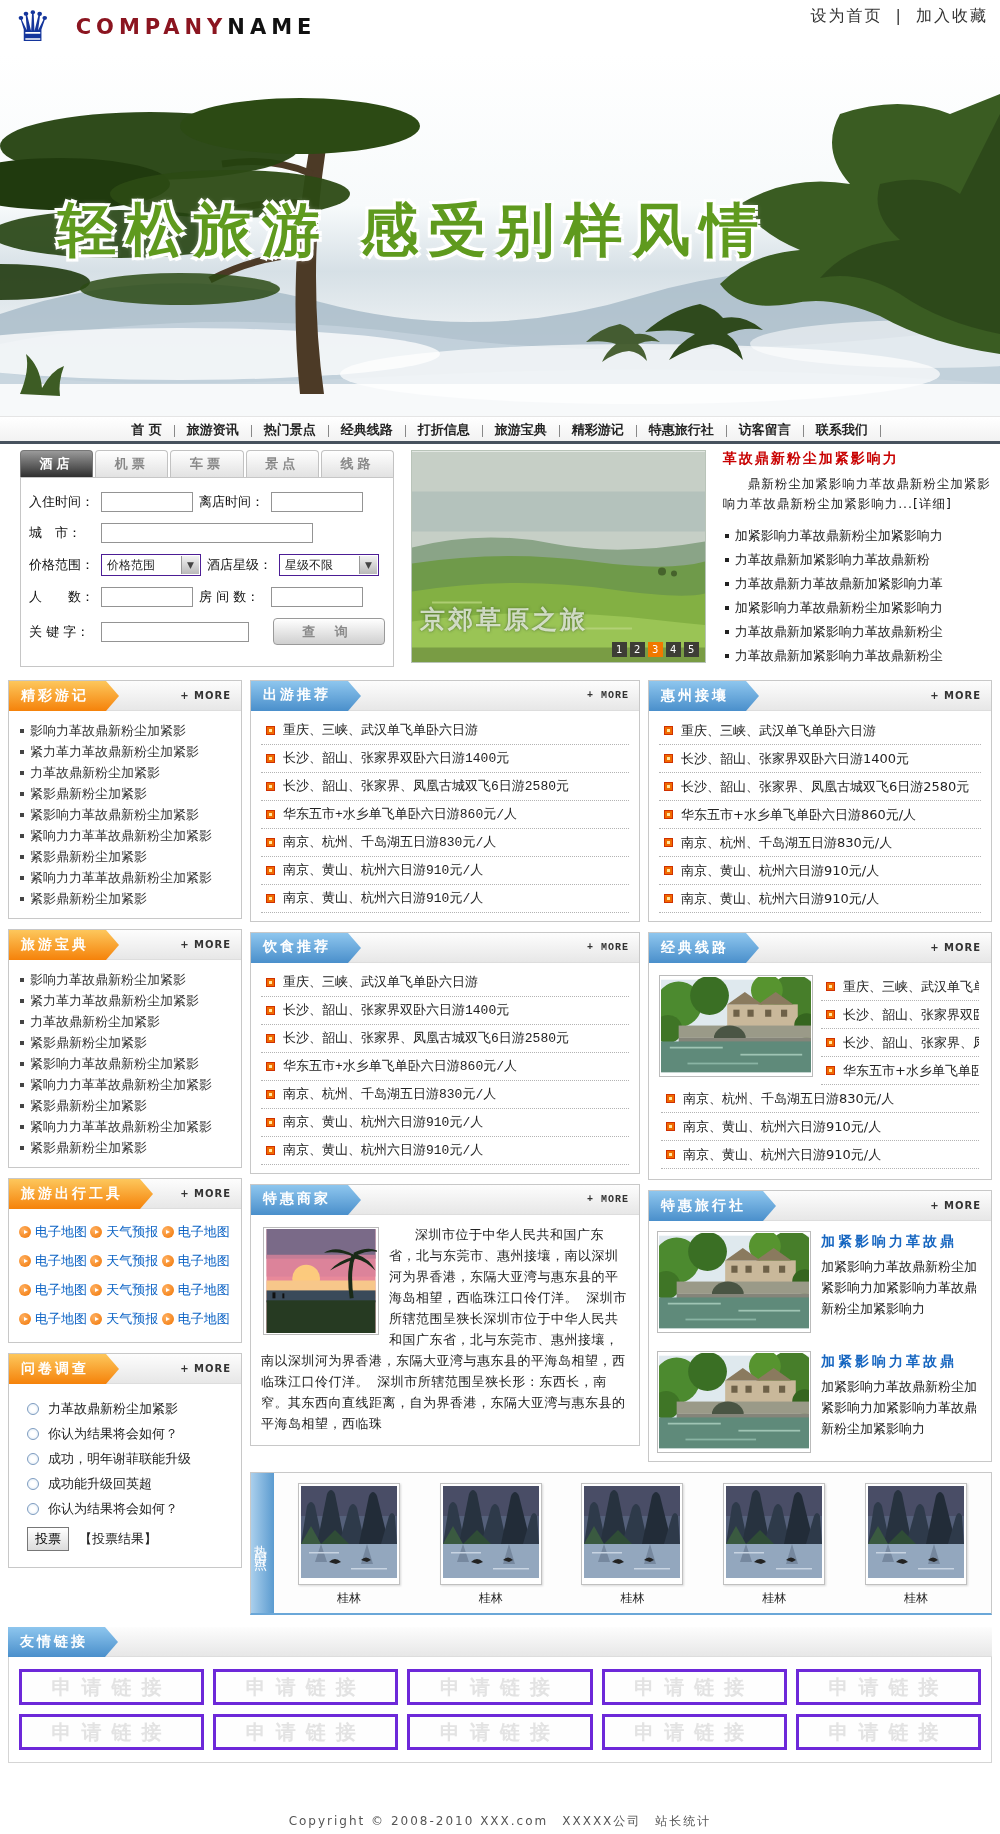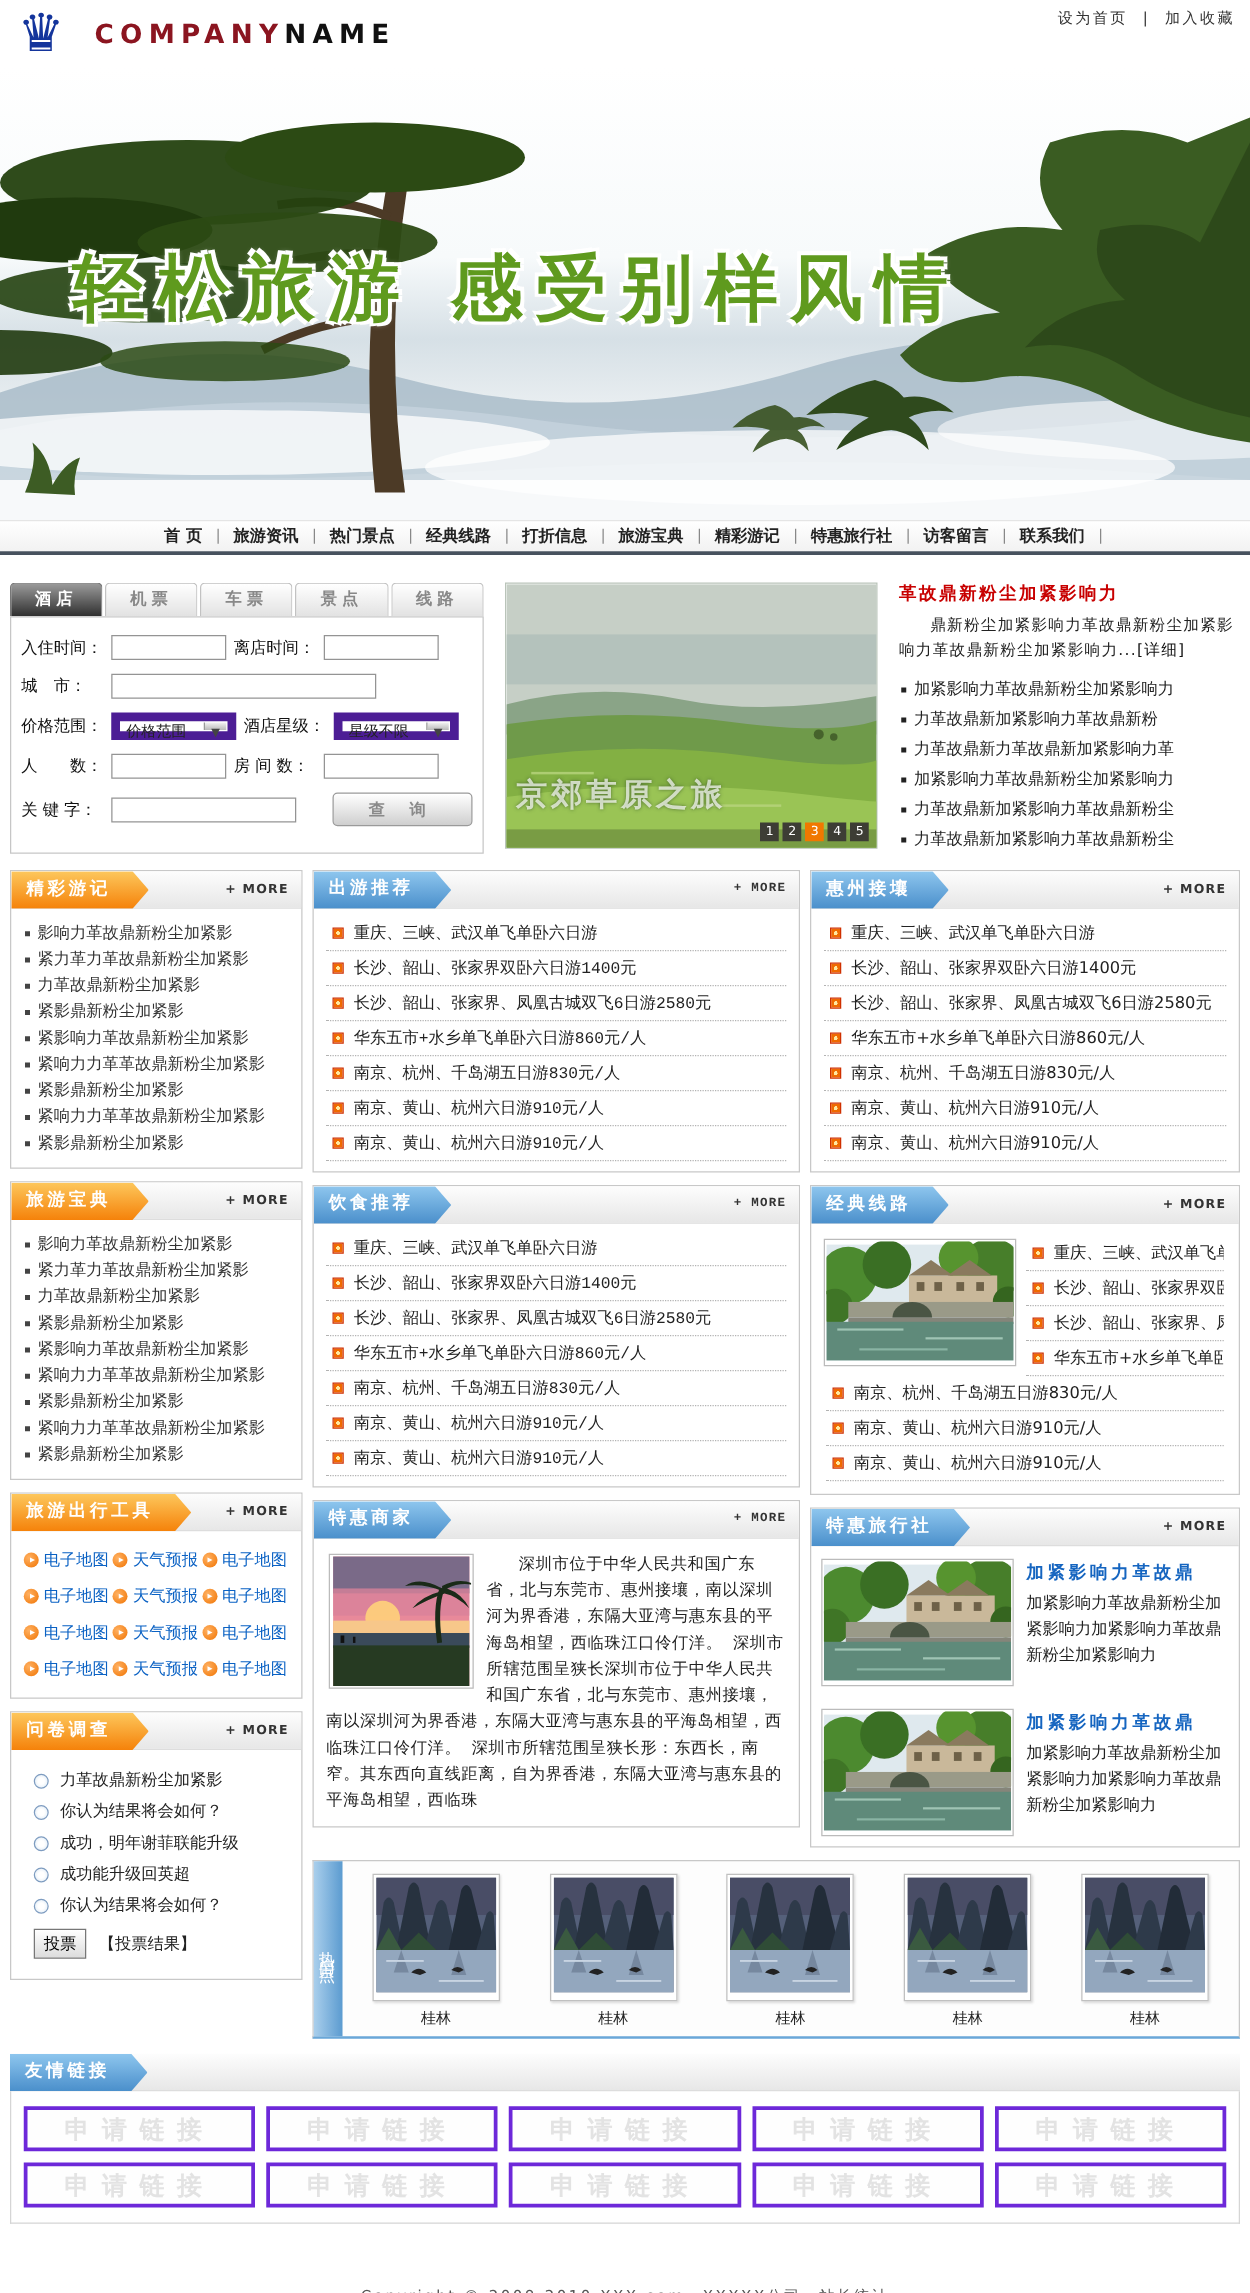--- a/index.html
+++ b/index.html
@@ -2,53 +2,53 @@
 <html><head>
 <meta charset="utf-8">
 <style>
   * { margin:0; padding:0; box-sizing:border-box; }
   body { width:1000px; margin:0 auto; background:#fff; font-family:"DejaVu Sans","Liberation Sans",sans-serif; color:#333; }
   a { text-decoration:none; color:inherit; cursor:pointer; }
   ul { list-style:none; }
 
   
   .tophead { position:relative; height:54px; background:#fff; }
-  .topbar { position:absolute; top:6px; right:12px; font-size:12px; color:#333; letter-spacing:2px; }
+  .topbar { position:absolute; top:6px; right:12px; font-size:16px; color:#333; letter-spacing:2px; }
   .topbar .sep { color:#333; margin:0 6px; }
   .logo { position:absolute; left:14px; top:2px; display:flex; align-items:center; }
   .crown { font-size:42px; color:#14359c; line-height:50px; margin-right:24px; }
   .logotext { font-size:21px; font-weight:bold; letter-spacing:5px; }
   .logotext .c1 { color:#8b1520; }
   .logotext .c2 { color:#111; }
 
   
   .banner { position:relative; height:362px; overflow:hidden; background:linear-gradient(180deg,#ffffff 0%,#f7fafb 42%,#d6e0e6 60%,#edf1f3 78%,#ffffff 100%); }
   .banner svg { position:absolute; left:0; top:0; }
   .slogan { position:absolute; left:58px; top:138px; width:900px; font-size:58px; font-weight:bold; color:#5f9a1e; letter-spacing:10px; white-space:nowrap;
             text-shadow:-3px -3px 0 #fff,3px -3px 0 #fff,-3px 3px 0 #fff,3px 3px 0 #fff,0 0 6px #fff; }
 
   
   .nav { height:28px; line-height:26px; text-align:center; background:linear-gradient(#ffffff,#f2f2f2); border-top:1px solid #e5e5e5; border-bottom:3px solid #47525e; font-size:13px; font-weight:bold; }
   .nav a { display:inline-block; padding:0 12px; color:#222; }
   .nav i.sep { display:inline-block; width:1px; height:12px; background:#888; vertical-align:middle; }
 
   
-  .hero { display:flex; gap:17px; padding:6px 8px 0 8px;margin-top:16px; }
+  .hero { display:flex; gap:17px; padding:6px 8px 0 20px; }
   .searchwrap { width:386px; }
   .tabs { display:flex; gap:2px; height:27px; }
   .tabs a { flex:1; text-align:center; line-height:26px; font-size:13px; font-weight:bold; letter-spacing:4px; color:#888;
             border:1px solid #c2c2c2; border-bottom:none; border-radius:4px 4px 0 0; background:linear-gradient(#ffffff,#e2e2e2); }
   .tabs a.active { color:#fff; background:repeating-linear-gradient(180deg,#8a8a8a 0 2px,#6f6f6f 2px 4px), linear-gradient(#8a8a8a,#3c3c3c); background:linear-gradient(#9a9a9a,#2f2f2f); border-color:#777; }
   .sform { border:1px solid #c6c6c6; background:#fff; height:190px; padding:14px 8px 10px 8px; font-size:13px; }
   .frow { display:flex; align-items:center; margin-bottom:11px; }
   .frow label { width:72px; color:#111; white-space:nowrap; }
   .frow label.l2 { width:72px; margin-left:6px; }
   .tin { border:1px solid #949494; height:20px; background:#fff; }
   .w-city { width:212px; } .w-sm { width:92px; } .w-key { width:148px; }
-  .sel { position:relative; width:100px; height:22px; border:7px solid #4c1d95; background:#fff; display:flex; padding-left:5px; font-size:12px; color:#222; }
+  .sel { position:relative; width:100px; height:22px; border:1px solid #4c1d95; background:#fff; display:flex; align-items:center; padding-left:5px; font-size:12px; color:#222; }
   .sel .arr { position:absolute; right:1px; top:1px; bottom:1px; width:18px; background:linear-gradient(#f2f2f2,#b9b9b9); border-left:1px solid #999; text-align:center; line-height:18px; font-size:9px; color:#444; }
   .qbtn { margin-left:auto; width:112px; height:27px; border:1px solid #9a9a9a; border-radius:4px; background:linear-gradient(#ffffff,#cfcfcf); color:#8a8a8a; font-size:13px; font-weight:bold; letter-spacing:8px; box-shadow:0 1px 0 #fff inset; }
 
   .slide { position:relative; width:304px; height:213px; border:1px solid #b9c4b9; overflow:hidden; }
   .slide svg { display:block; }
   .watermark { position:absolute; left:8px; bottom:26px; font-size:25px; font-weight:bold; letter-spacing:3px; color:rgba(255,255,255,.7); text-shadow:0 0 3px rgba(60,90,40,.8); }
   .pager { position:absolute; right:6px; bottom:5px; display:flex; gap:3px; }
   .pager b { width:15px; height:15px; line-height:15px; text-align:center; font-size:10px; color:#fff; background:#3d3d35; font-weight:normal; }
   .pager b.active { background:#f07800; }
 

